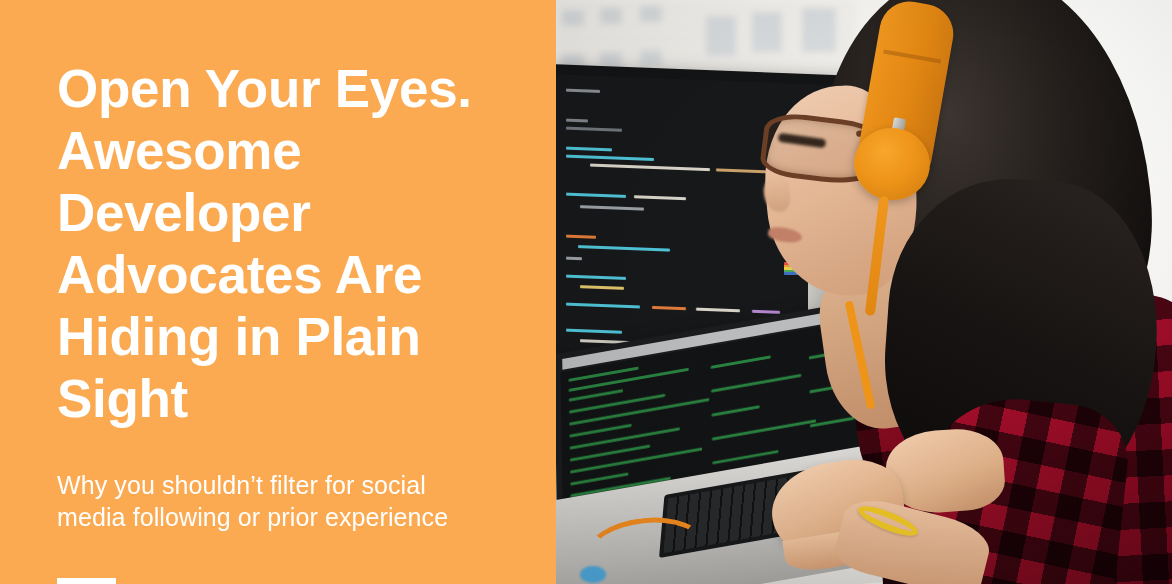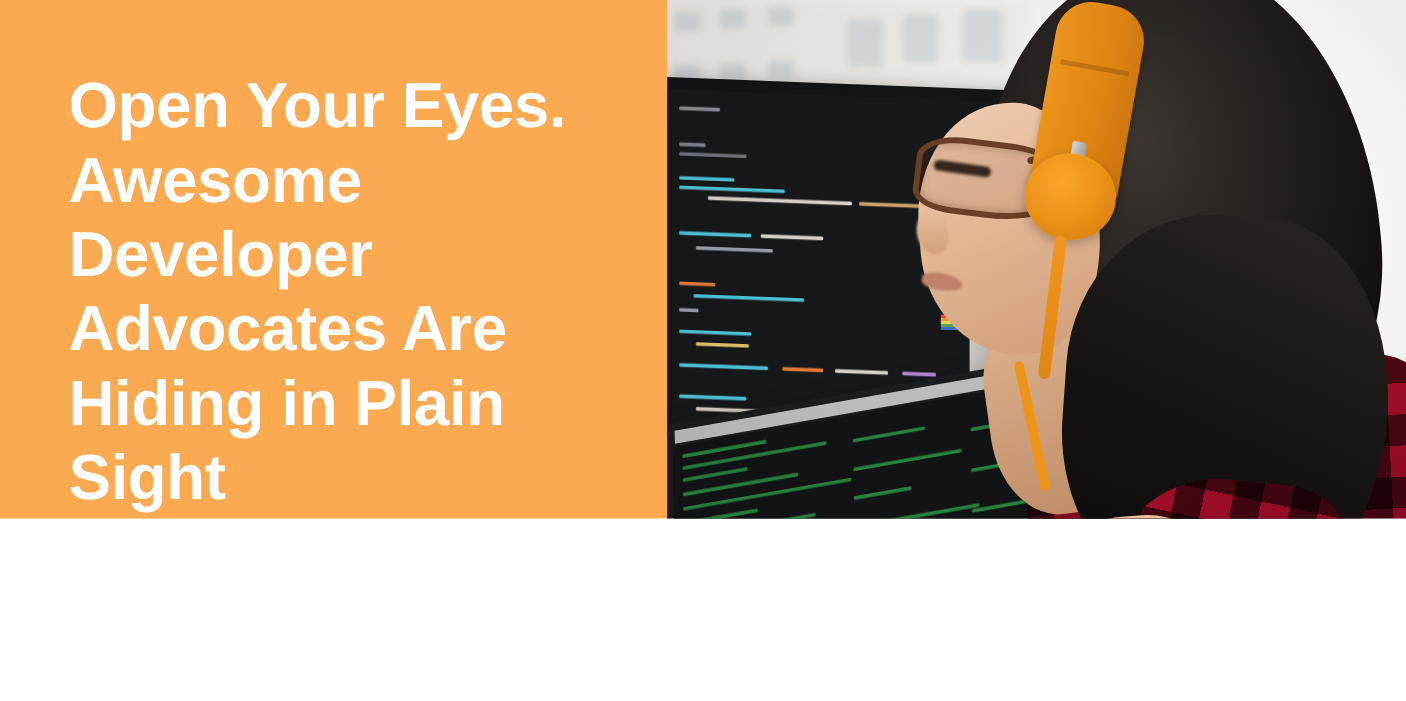--- a/index.html
+++ b/index.html
@@ -7,21 +7,21 @@
 
   html, body {
     width:1172px; height:584px;
     overflow:hidden;
     background:#ffffff;
     font-family:"Liberation Sans", sans-serif;
   }
 
   .banner {
     position:relative;
-    width:1172px; height:432px;
+    width:1172px; height:584px;
     display:flex;
     overflow:hidden;
   }
 
   
   .panel {
     position:relative;
     width:556px; height:584px;
     flex:0 0 556px;
     background:#FBAA52;
@@ -400,20 +400,21 @@
   }
 </style>
 </head>
 <body>
 
 <div class="banner">
 
   <section class="panel">
     <h1 class="headline">Open Your Eyes. Awesome Developer Advocates Are Hiding in Plain Sight</h1>
 
+    <p class="subhead">Why you shouldn’t filter for social media following or prior experience</p>
 
     <div class="rule"></div>
   </section>
 
   <figure class="photo">
 
     <div class="bg-wall"></div>
     <div class="wall-right"></div>
 
     <div class="bldg">

